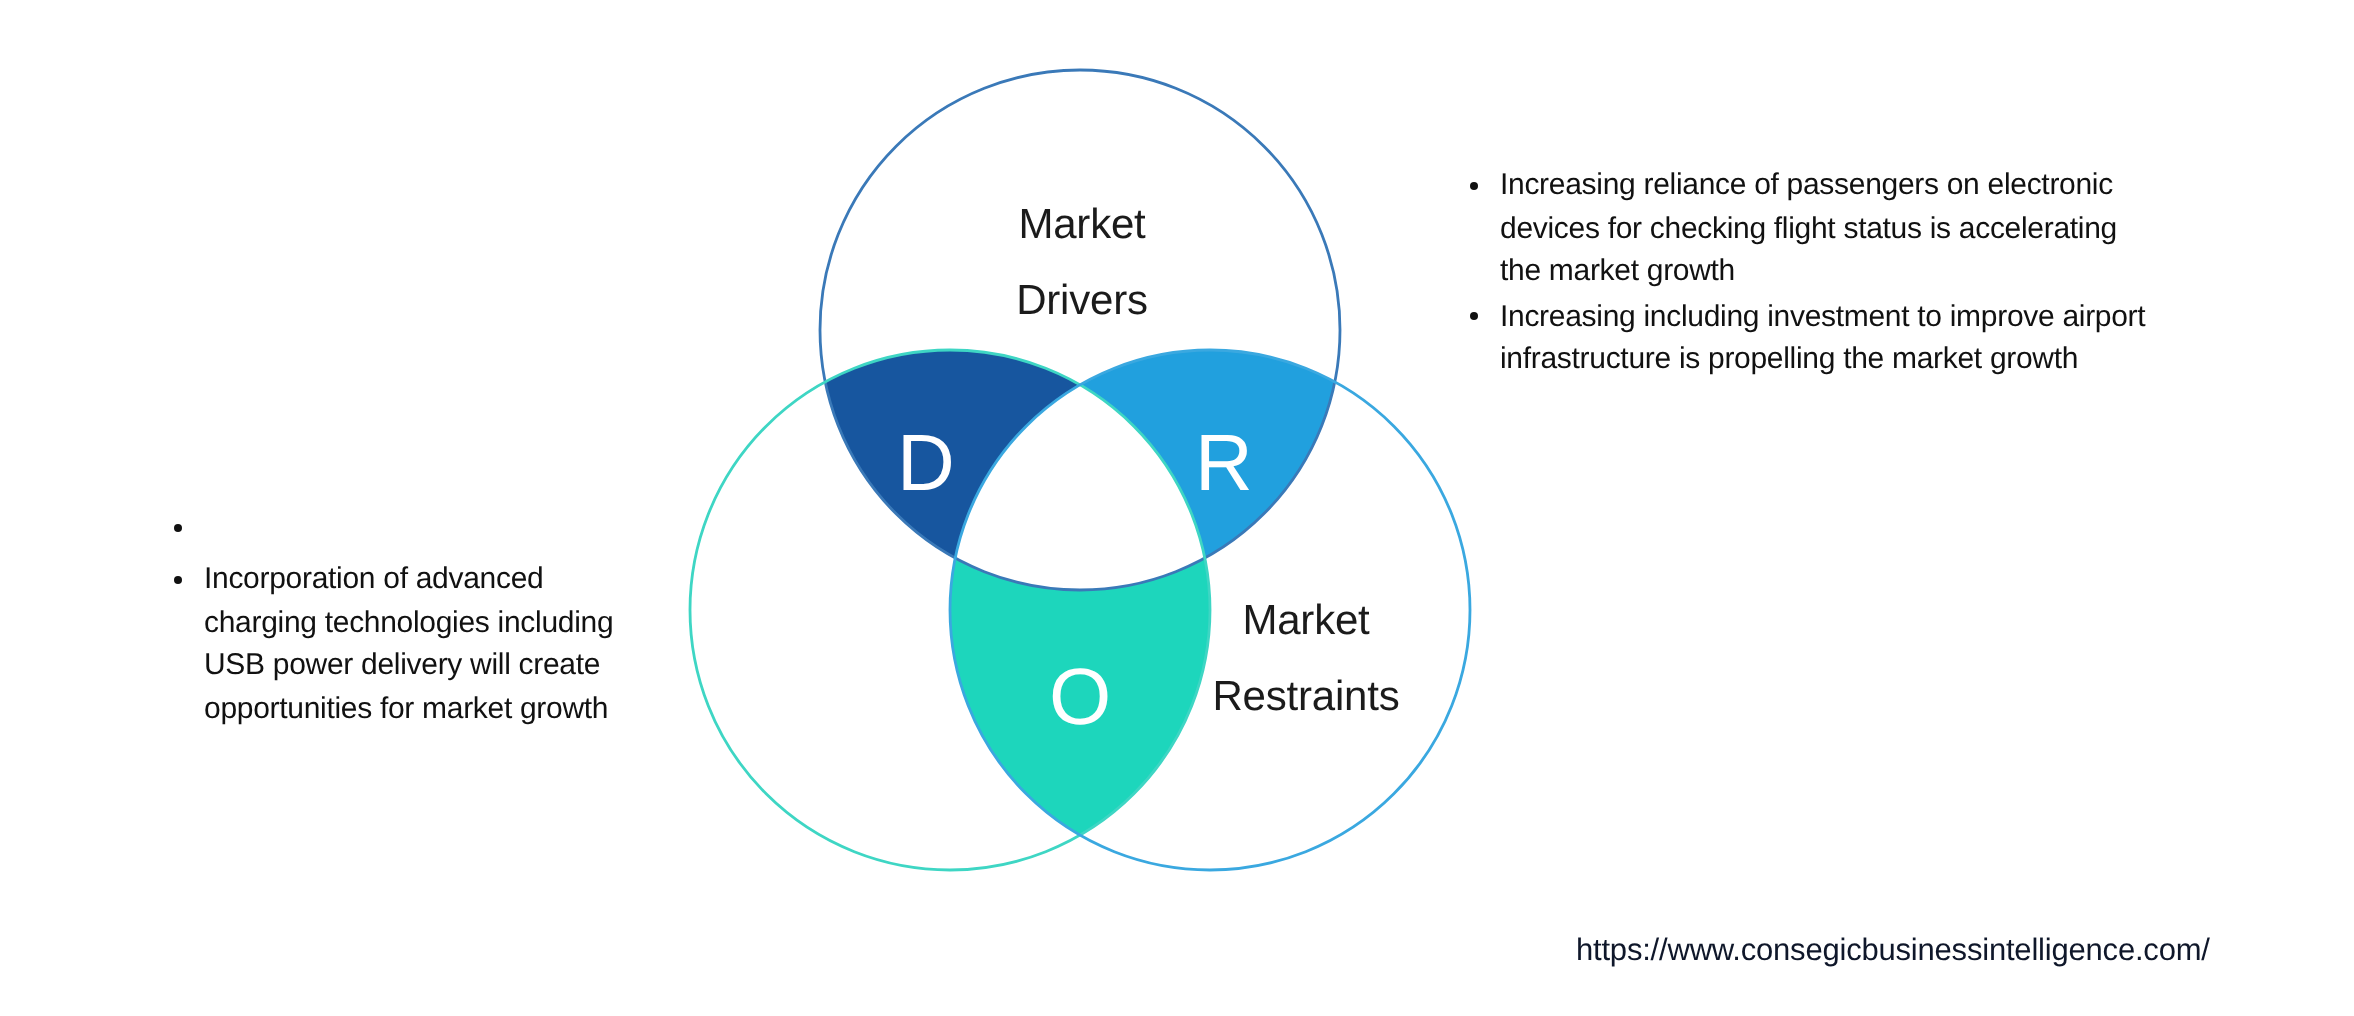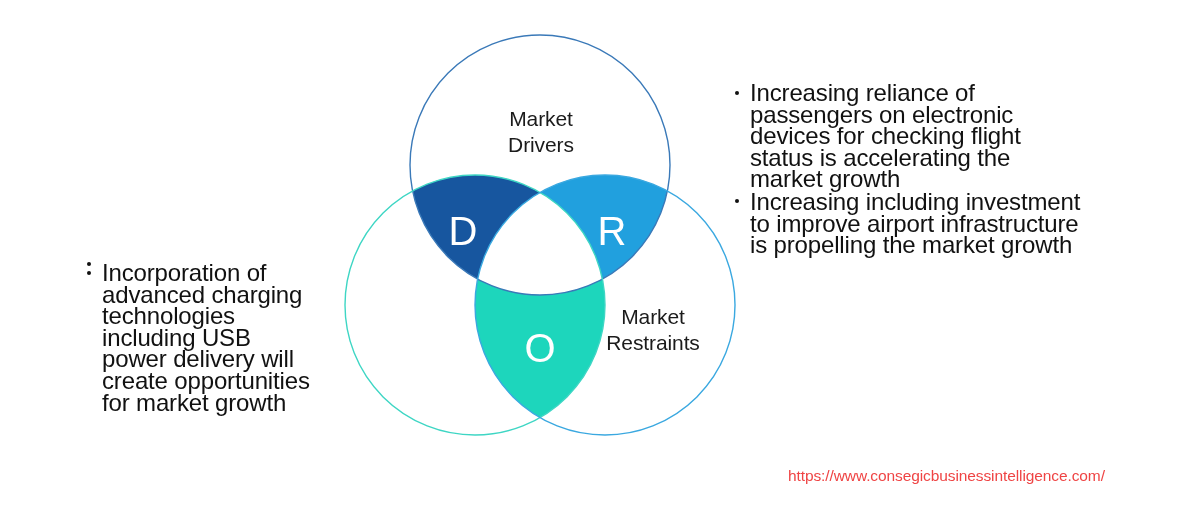--- a/index.html
+++ b/index.html
@@ -45,25 +45,24 @@
     font-family: "Liberation Sans", sans-serif;
     font-size: 40px;
     fill: #ffffff;
   }
 
   
   .venn-label {
     position: absolute;
     text-align: center;
     font-size: 21px;
-    line-height: 26px;
+    line-height: 38px;
     color: #1b1b1b;
     white-space: pre-line;
     letter-spacing: -0.1px;
-    margin-top: 12px;
   }
   .label-drivers {
     left: 441px;
     top: 94px;
     width: 200px;
   }
   .label-opportunity {
     left: 303px;
     top: 305px;
     width: 200px;
@@ -77,42 +76,42 @@
   
   .bullets {
     position: absolute;
     margin: 0;
     padding: 0;
     list-style: none;
   }
   .bullets li {
     position: relative;
     padding-left: 17px;
-    font-size: 24px;
+    font-size: 15px;
     line-height: 21.6px;
     color: #111111;
     letter-spacing: -0.15px;
   }
   .bullets li .bullet-dot {
     position: absolute;
     left: 2px;
     top: 8.5px;
     width: 4px;
     height: 4px;
     border-radius: 50%;
     background: #111111;
   }
 
   .bullets-opportunity {
     left: 85px;
     top: 253px;
     width: 232px;
   }
   .bullets-opportunity li + li {
-    margin-top: 9px;
+    margin-top: 26px;
   }
 
   .bullets-drivers {
     left: 733px;
     top: 82px;
     width: 348px;
   }
   .bullets-drivers li + li {
     margin-top: 1px;
   }
@@ -123,21 +122,21 @@
     width: 305px;
   }
 
   
   .source-url {
     position: absolute;
     left: 788px;
     top: 466px;
     font-size: 15.5px;
     line-height: 20px;
-    color: #ef4444;
+    color: #0f172a;
     letter-spacing: -0.1px;
   }
 </style>
 </head>
 <body>
 
 <div id="stage">
 
   <div class="venn-wrap">
     <svg class="venn-svg" viewBox="0 0 480 450">

